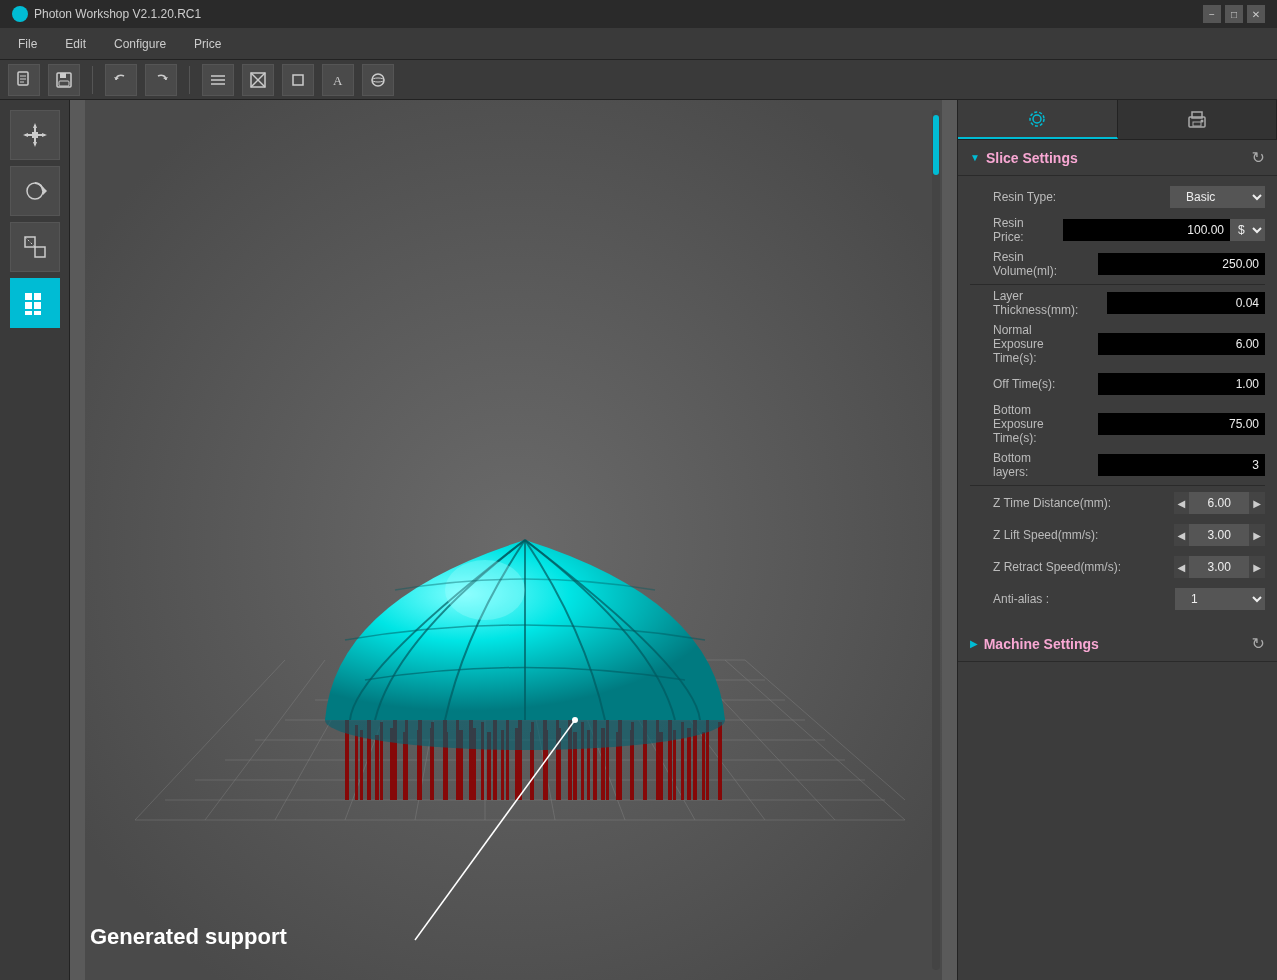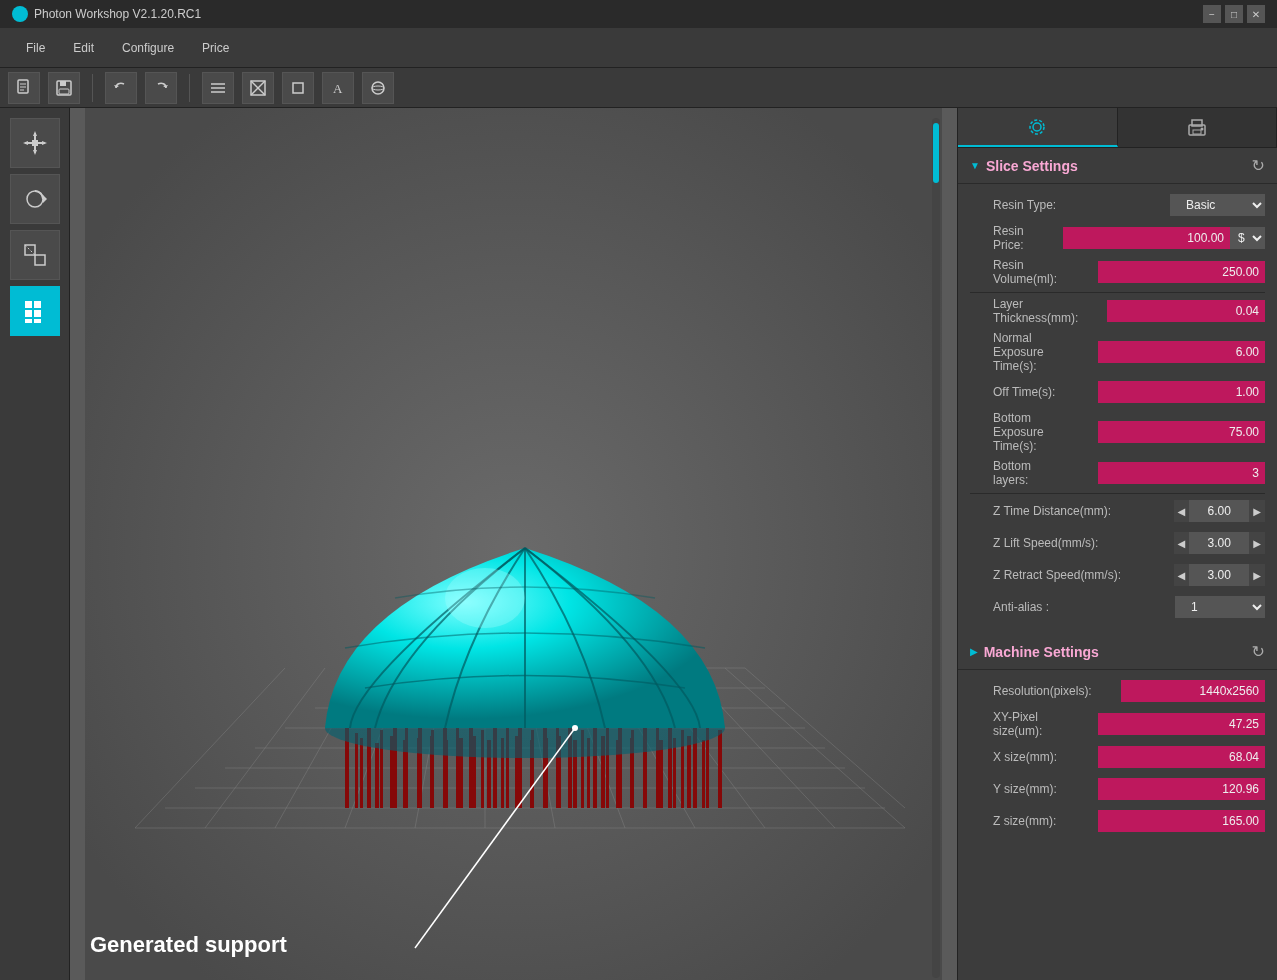--- a/index.html
+++ b/index.html
@@ -15,24 +15,24 @@
       user-select: none;
     }
     #titlebar .app-icon { width: 16px; height: 16px; background: #00bcd4; border-radius: 50%; margin-right: 6px; }
     #titlebar .title { font-size: 12px; color: #ccc; flex: 1; }
     #titlebar .win-controls { display: flex; gap: 4px; }
     #titlebar .win-btn { width: 18px; height: 18px; background: #555; display: flex; align-items: center; justify-content: center; cursor: pointer; font-size: 10px; color: #ccc; }
 
     
     #menubar {
       background: #3a3a3a;
-      height: 40px;
-      display: flex;
-      align-items: center;
-      padding: 0 20px;
+      height: 32px;
+      display: flex;
+      align-items: center;
+      padding: 0 12px;
       gap: 16px;
       border-bottom: 1px solid #222;
     }
     #menubar .menu-item { font-size: 12px; color: #ccc; cursor: pointer; padding: 2px 6px; }
 
     
     #toolbar {
       background: #3a3a3a;
       height: 40px;
       display: flex;
@@ -146,21 +146,21 @@
       margin-bottom: 6px;
       min-height: 26px;
     }
     .setting-label {
       flex: 1;
       color: #bbb;
       font-size: 12px;
       margin-left: 23px;
     }
     .setting-value {
-      background: #be185d;
+      background: #000000;
       color: #eee;
       border: none;
       padding: 2px 6px;
       font-size: 12px;
       text-align: right;
       min-width: 90px;
       height: 22px;
       margin-left: 29px;
     }
     .setting-value-group {
@@ -607,42 +607,15 @@
         </select>
       </div>
     </div>
 
     <div class="section-header">
       <span class="arrow">▶</span>
       <span class="title">Machine Settings</span>
       <span class="refresh">↻</span>
     </div>
 
-    <div class="settings-body">
-
-      <div class="setting-row">
-        <span class="setting-label">Resolution(pixels):</span>
-        <input type="text" class="setting-value" value="1440x2560" style="">
-      </div>
-
-      <div class="setting-row">
-        <span class="setting-label">XY-Pixel size(um):</span>
-        <input type="text" class="setting-value" value="47.25" style="">
-      </div>
-
-      <div class="setting-row">
-        <span class="setting-label">X size(mm):</span>
-        <input type="text" class="setting-value" value="68.04" style="">
-      </div>
-
-      <div class="setting-row">
-        <span class="setting-label">Y size(mm):</span>
-        <input type="text" class="setting-value" value="120.96" style="">
-      </div>
-
-      <div class="setting-row">
-        <span class="setting-label">Z size(mm):</span>
-        <input type="text" class="setting-value" value="165.00" style="">
-      </div>
-    </div>
 
   </div>
 </div>
 
 </body></html>

